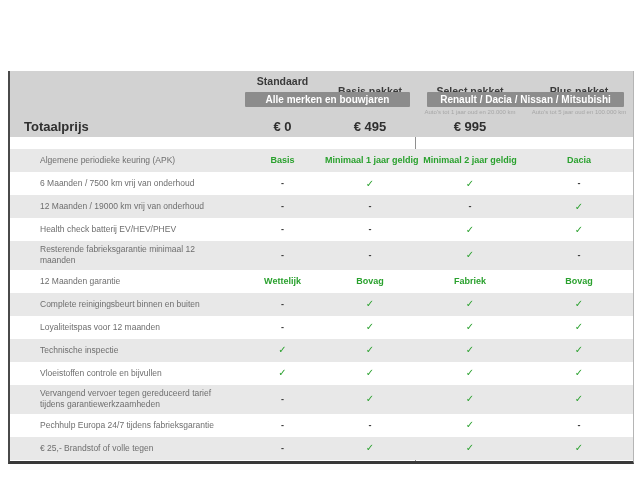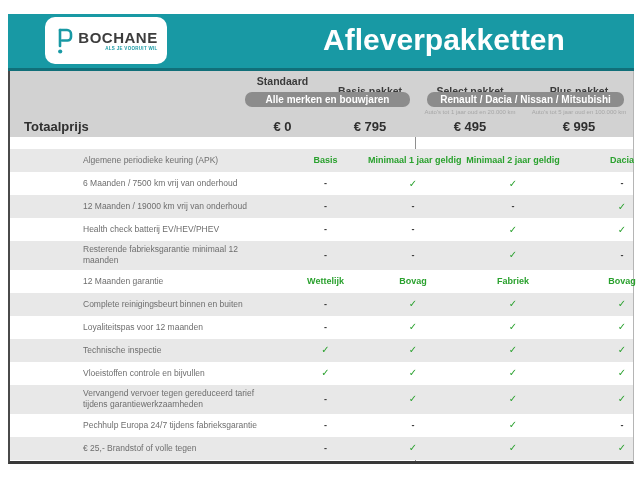--- a/index.html
+++ b/index.html
@@ -47,66 +47,50 @@
   
   .thead{
     position:absolute;left:0;top:0;width:623px;height:66px;background:#d2d2d2;
   }
   .hgrid{display:grid;grid-template-columns:230px 85px 90px 110px 108px;}
   .hrow-labels{height:20px;align-items:center;}
   .col-head{font-size:10.5px;font-weight:bold;color:#3a3a3a;text-align:center;line-height:20px;}
   .hrow-badges{height:16px;align-items:center;}
   .badge{
     background:#8c8c8c;color:#ffffff;font-weight:bold;font-size:10px;
-    text-align:center;line-height:15px;height:15px;border-radius:7px;
+    text-align:center;line-height:15px;height:15px;border-radius:1px;
   }
   .badge-left{grid-column:2 / span 2;margin:0 5px;}
   .badge-right{grid-column:4 / span 2;margin:0 9px 0 12px;}
   .hrow-notes{height:10px;}
   .col-note{font-size:6px;color:#a6a6a6;text-align:center;line-height:10px;white-space:nowrap;overflow:hidden;}
   .hrow-price{height:20px;align-items:center;}
   .price-label{font-size:13px;font-weight:bold;color:#2f2f2f;padding-left:14px;line-height:20px;}
   .price-val{font-size:13px;font-weight:bold;color:#2f2f2f;text-align:center;line-height:20px;}
 
   
   .tbody{position:absolute;left:0;top:78px;width:623px;}
   .trow{
     display:grid;grid-template-columns:230px 85px 90px 110px 108px;
-    min-height:23px;align-items:center;background:#ffffff;padding-left:43px;
+    min-height:23px;align-items:center;background:#ffffff;
   }
   .trow.striped{background:#e8e8e8;}
   .row-label{
     font-size:8.5px;color:#6e6e6e;padding:3px 10px 3px 30px;line-height:1.35;
   }
   .cell{text-align:center;}
   .val-check{color:var(--green,#2aa12e);font-size:10px;line-height:1;}
   .val-dash{color:#3a3a3a;font-size:9px;font-weight:bold;line-height:1;}
   .val-text{color:var(--green,#2aa12e);font-size:9px;font-weight:bold;white-space:nowrap;line-height:1;}
 </style>
 </head>
 <body style="--teal: #1899a4; --green: #2aa12e;">
 
 <div class="slide">
 
-  <div class="topbar">
-    <div class="logo-box">
-      <span class="logo-mark">
-        <svg width="19" height="28" viewBox="0 0 19 28">
-          <path d="M6 3 h7 a4 4 0 0 1 4 4 v3 a3.5 3.5 0 0 1 -3.5 3.5 h-5.5" fill="none" stroke="#1899a4" stroke-width="2.6" stroke-linecap="round"></path>
-          <path d="M6 3 v16" fill="none" stroke="#1899a4" stroke-width="2.6" stroke-linecap="round"></path>
-          <circle cx="6.2" cy="24.5" r="2.1" fill="#1899a4"></circle>
-        </svg>
-      </span>
-      <span class="logo-text">
-        <span class="logo-brand">BOCHANE</span>
-        <span class="logo-tagline">ALS JE VOORUIT WIL</span>
-      </span>
-    </div>
-    <div class="bar-title">Afleverpakketten</div>
-  </div>
 
   <div class="frame">
     <div class="col-divider"></div>
 
     <div class="thead">
       <div class="hgrid hrow-labels">
         <div class="col-head"></div>
         <div class="col-head">Standaard pakket</div>
         <div class="col-head">Basis pakket</div>
         <div class="col-head">Select pakket</div>
@@ -120,21 +104,20 @@
       <div class="hgrid hrow-notes">
         <div></div>
         <div class="col-note"></div>
         <div class="col-note"></div>
         <div class="col-note">Auto's tot 1 jaar oud en 20.000 km</div>
         <div class="col-note">Auto's tot 5 jaar oud en 100.000 km</div>
       </div>
       <div class="hgrid hrow-price">
         <div class="price-label">Totaalprijs</div>
         <div class="price-val">€ 0</div>
-        <div class="price-val">€ 795</div>
         <div class="price-val">€ 495</div>
         <div class="price-val">€ 995</div>
       </div>
     </div>
 
     <div class="tbody">
   <div class="trow striped">
     <div class="row-label">Algemene periodieke keuring (APK)</div>
     <div class="cell val-text">Basis</div>
     <div class="cell val-text">Minimaal 1 jaar geldig</div>

